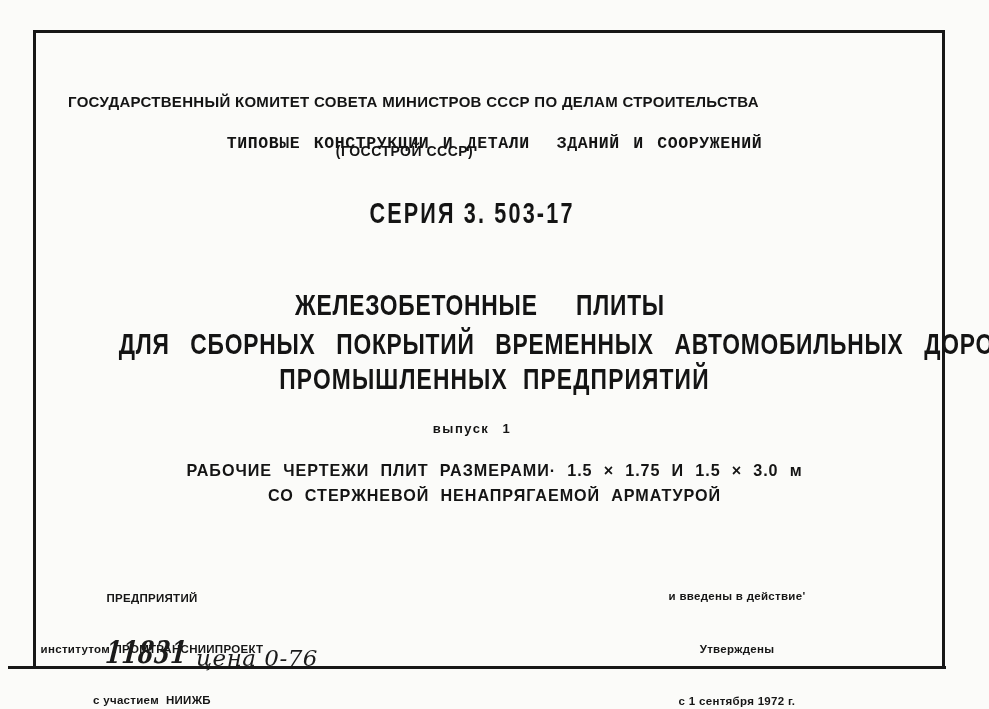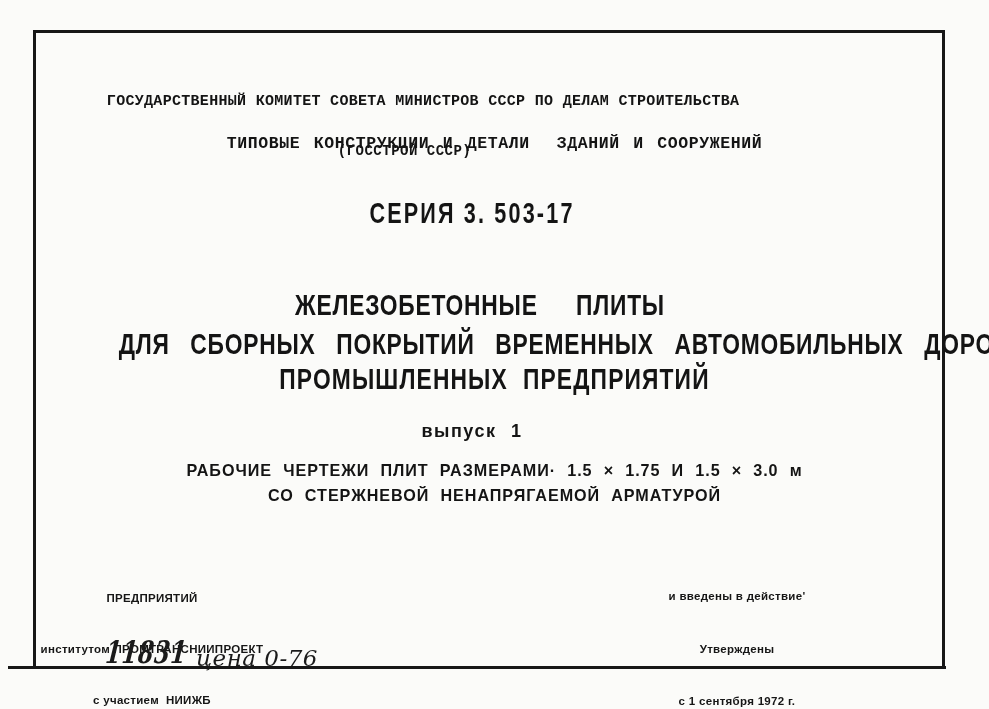--- a/index.html
+++ b/index.html
@@ -36,21 +36,21 @@
   }
   .txt {
     position: absolute;
     text-align: center;
     white-space: pre;
     color: #141414;
   }
   
   .t-committee {
     left: 0; top: 76px; width: 809px;
-    font-family: Liberation Mono, monospace;
+    font-family: Liberation Sans, sans-serif;
     font-weight: 700;
     font-size: 15px;
     line-height: 17px;
     letter-spacing: 0.3px;
   }
   .t-committee .abbrev {
     display: block;
     font-size: 14px;
     margin-top: 16px;
     letter-spacing: 0.5px;
@@ -91,21 +91,21 @@
     left: 0; top: 362px; width: 989px;
     font-weight: 700;
     font-size: 30px;
     letter-spacing: 1.5px;
     word-spacing: 10px;
     transform: scaleX(0.76);
   }
   .t-issue {
     left: 0; top: 421px; width: 944px;
     font-weight: 700;
-    font-size: 18px;
+    font-size: 13px;
     letter-spacing: 1.5px;
     word-spacing: 8px;
   }
   .t-spec1 {
     left: 0; top: 461px; width: 989px;
     font-weight: 700;
     font-size: 17px;
     letter-spacing: 1px;
     word-spacing: 6px;
     transform: scaleX(0.95);

